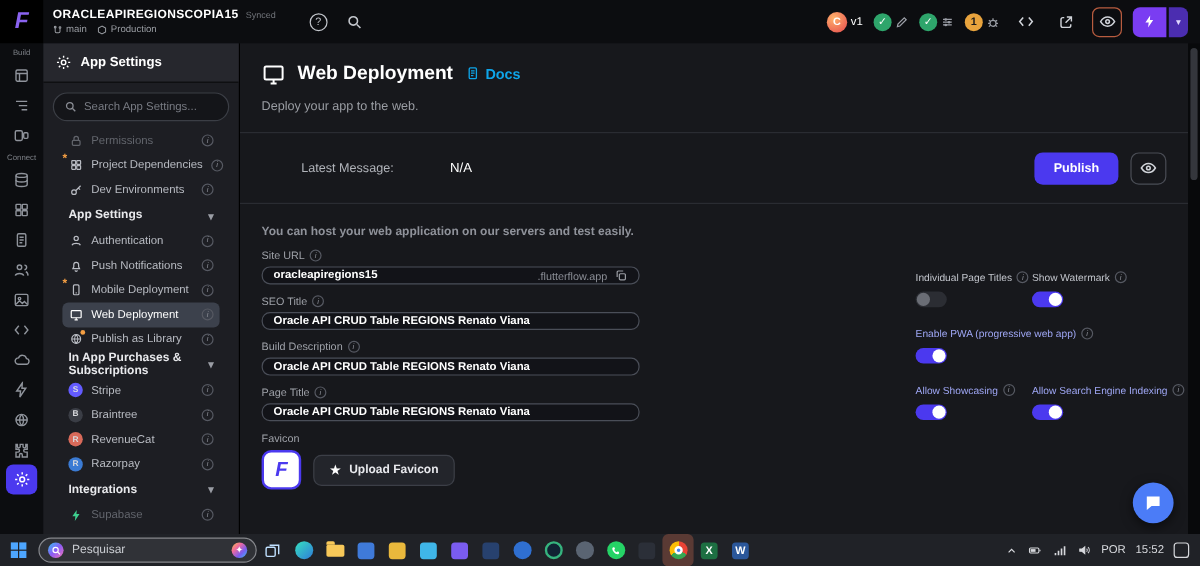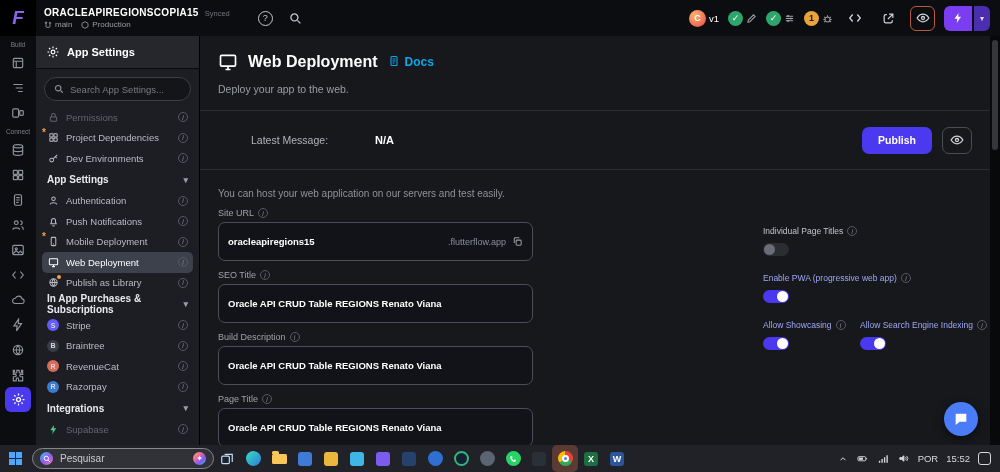--- a/index.html
+++ b/index.html
@@ -43,21 +43,21 @@
   .rail-ic { width:26px; height:25px; display:flex; align-items:center; justify-content:center; color:#8f939b; flex:none; }
   .rail-ic.active { background:#4b39ef; border-radius:6px; color:#fff; }
 
   
   .sidebar { position:absolute; left:36px; top:36px; bottom:27px; width:164px; background:#1d1e23; border-right:1px solid #000; display:flex; flex-direction:column; overflow:hidden; z-index:6; }
   .sb-head { height:33px; flex:none; background:#26272d; display:flex; align-items:center; gap:7px; padding:0 10px; border-bottom:1px solid #0a0a0c; color:#fff; }
   .sb-title { font-size:11px; font-weight:bold; }
   .sb-search { margin:8px 8px 6px; height:24px; flex:none; background:#141519; border:1px solid #3b3e45; border-radius:12px; display:flex; align-items:center; gap:6px; padding:0 9px; color:#8b8e96; }
   .sb-search input { flex:1; background:transparent; border:0; outline:0; color:#c6c9cf; font-size:9.5px; font-family:inherit; min-width:0; }
   .sb-search input::placeholder { color:#787b83; }
-  .sb-list { flex:1; overflow:hidden; padding:0 6px; }
+  .sb-list { flex:1; overflow:hidden; padding:0 16px; }
   .sb-item { height:20.5px; display:flex; align-items:center; gap:7px; padding:0 5px; border-radius:5px; color:#b9bcc3; font-size:9.5px; white-space:nowrap; }
   .sb-item.sel { background:#3c414c; color:#fff; }
   .sb-item.dim { color:#62656c; }
   .sic { width:12px; height:12px; position:relative; flex:none; display:flex; align-items:center; justify-content:center; }
   .star { position:absolute; top:-5px; left:-5px; color:#f59f43; font-size:10px; font-weight:bold; }
   .odot { position:absolute; top:-2px; right:-2px; width:4px; height:4px; border-radius:50%; background:#f59f43; }
   .letter-ic { width:12px; height:12px; border-radius:50%; background:#3a3d45; color:#d8dade; font-size:7px; font-weight:bold; display:flex; align-items:center; justify-content:center; flex:none; }
   .info { margin-left:auto; width:10px; height:10px; flex:none; border:1px solid #565962; border-radius:50%; color:#8b8e96; font-size:6.5px; font-style:italic; display:flex; align-items:center; justify-content:center; }
   .info::after { content:"i"; }
   .sb-sec { height:22px; display:flex; align-items:center; justify-content:space-between; color:#e8e9ec; font-size:10px; font-weight:bold; padding:0 5px; }
@@ -65,30 +65,30 @@
 
   
   .main { position:absolute; left:200px; top:36px; right:10px; bottom:27px; background:#17181c; overflow:hidden; }
   .mh { padding:16px 18px 0; }
   .mh-row { display:flex; align-items:center; gap:10px; color:#fff; }
   .m-title { font-size:16px; font-weight:bold; }
   .docs { display:flex; align-items:flex-start; gap:5px; color:#0ea5e9; font-size:12px; font-weight:bold; cursor:pointer; }
   .m-sub { font-size:10.5px; color:#9a9da3; margin-top:11px; }
   .pub-row { margin-top:15px; height:60px; border-top:1px solid #2a2c32; border-bottom:1px solid #2a2c32; display:flex; align-items:center; padding:0 18px; }
   .lm-label { font-size:10.5px; color:#b0b3b9;padding-left:33px; }
-  .lm-val { font-size:11px; font-weight:bold; color:#fff; margin-left:7px;padding-left:40px; }
+  .lm-val { font-size:11px; font-weight:normal; color:#fff; margin-left:7px;padding-left:40px; }
   .pub-btn { margin-left:auto; height:27px; padding:0 16px; background:#4b39ef; border:0; border-radius:7px; color:#fff; font-size:10.5px; font-weight:bold; font-family:inherit; }
   .eye-outline { margin-left:10px; width:30px; height:27px; border:1px solid #4a4d55; border-radius:7px; display:flex; align-items:center; justify-content:center; color:#d0d3d9; }
   .gen { position:relative; padding:12px 18px 0; }
   .gen-head { display:flex; align-items:center; justify-content:space-between; color:#fff; }
   .gen-title { font-size:13px; font-weight:bold; }
-  .gen-sub { font-size:10px; color:#8f929a; margin-top:6px; }
+  .gen-sub { font-size:10px; color:#8f929a; margin-top:6px;font-weight:bold; }
   .form { width:315px; margin-top:4px; }
   .flabel { font-size:9px; color:#9ea1a8; margin:9px 0 4px; display:flex; align-items:center; gap:4px; }
-  .finput { height:39px; background:#121318; border:1px solid #4a4e58; border-radius:7px; display:flex; align-items:center; padding:0 9px; }
+  .finput { height:15px; background:#121318; border:1px solid #4a4e58; border-radius:7px; display:flex; align-items:center; padding:0 9px; }
   .finput input { flex:1; min-width:0; background:transparent; border:0; outline:0; color:#fff; font-weight:bold; font-size:9.5px; font-family:inherit; }
   .suffix { color:#8b8e96; font-size:9px; margin-left:6px; }
   .copy-ic { color:#9a9da3; margin-left:6px; display:flex; }
   .fav-row { display:flex; align-items:center; gap:10px; margin-top:5px; }
   .fav-box { width:33px; height:33px; background:#fff; border:2px solid #4b39ef; border-radius:8px; display:flex; align-items:center; justify-content:center; }
   .fav-box b { font-style:italic; font-size:17px; color:#4b39ef; }
   .upload-btn { height:26px; padding:0 13px; background:#23252b; border:1px solid #3c3f47; border-radius:7px; color:#e8e9ed; font-size:10px; font-weight:bold; font-family:inherit; display:flex; align-items:center; gap:7px; }
   .upload-btn .st { color:#fff; font-size:10px; }
   .togs { position:absolute; left:563px; top:56px; width:232px; }
   .trow { display:flex; margin-bottom:17px; }
@@ -550,20 +550,27 @@
 
     <div class="togs">
       <div class="trow">
         <div class="tcell">
           <div class="tlabel">
               <span>Individual Page Titles</span>
               <span class="info" style="margin-left:0;"></span>
             </div>
           <div class="tog"></div>
         </div>
+        <div class="tcell w">
+          <div class="tlabel">
+              <span>Show Watermark</span>
+              <span class="info" style="margin-left:0;"></span>
+            </div>
+          <div class="tog on"></div>
+        </div>
       </div>
       <div class="trow">
         <div class="tcell" style="width:232px;">
           <div class="tlabel blue">
               <span>Enable PWA (progressive web app)</span>
               <span class="info" style="margin-left:0;"></span>
             </div>
           <div class="tog on"></div>
         </div>
       </div>

